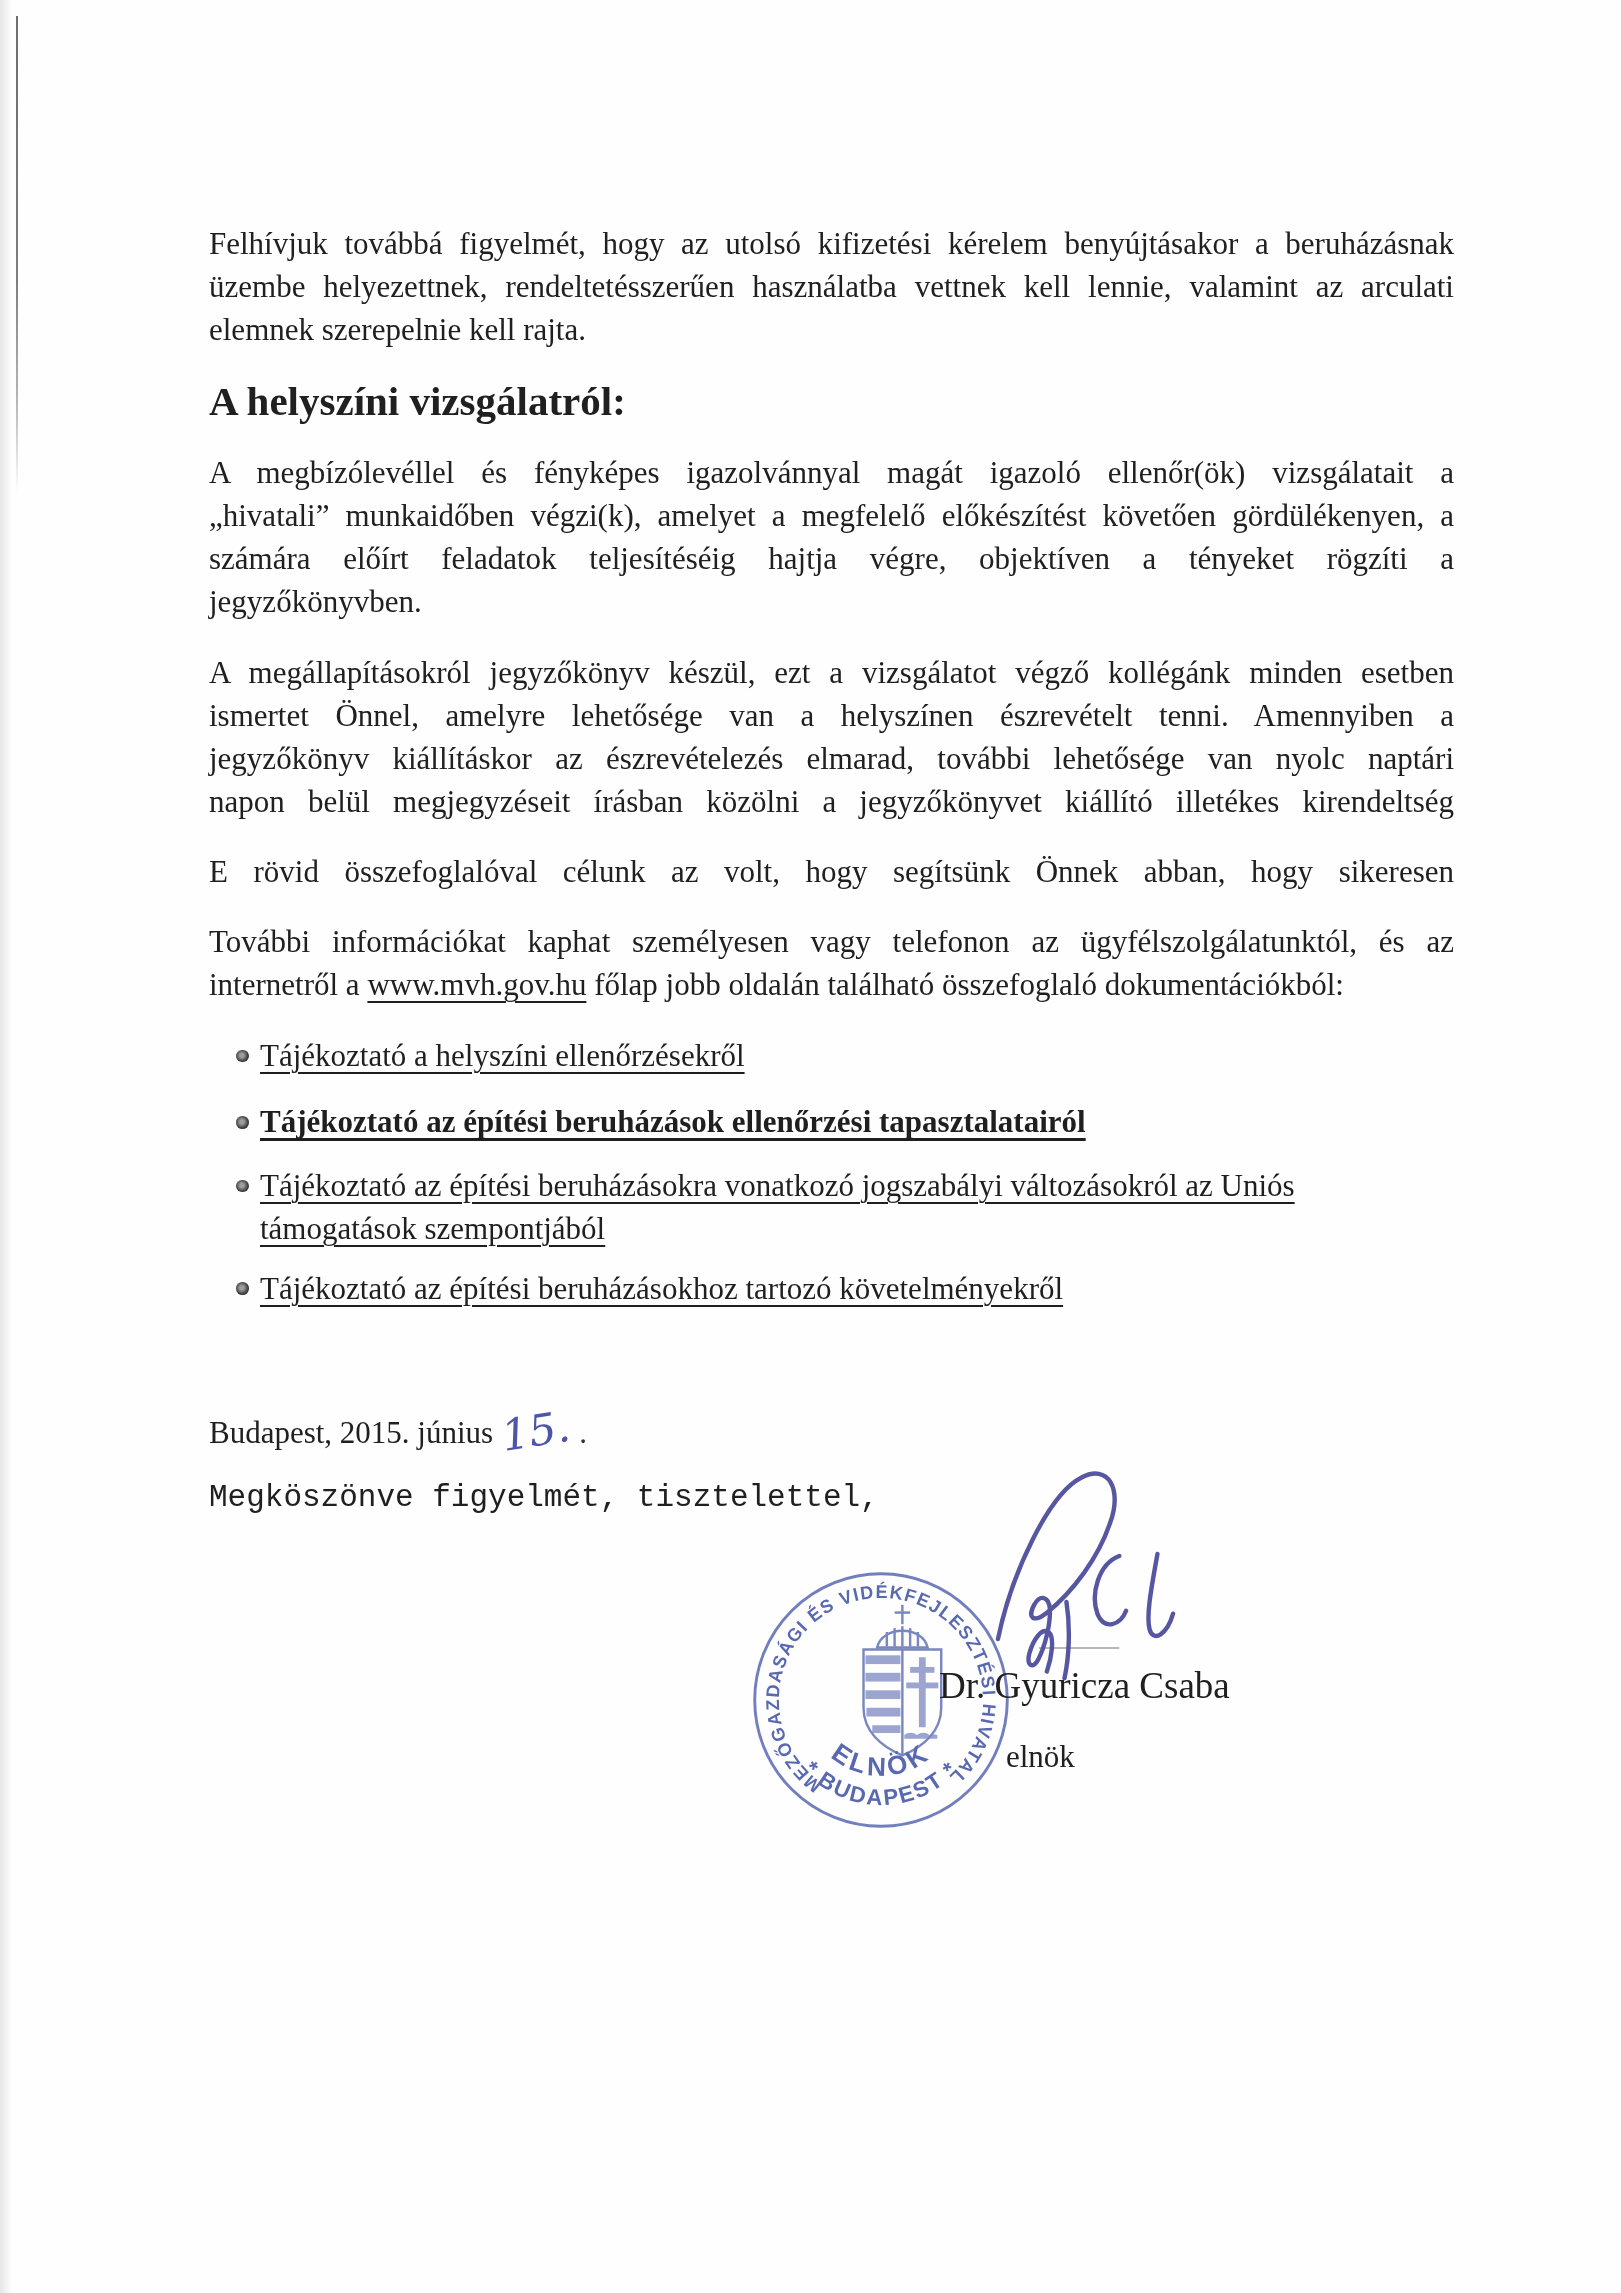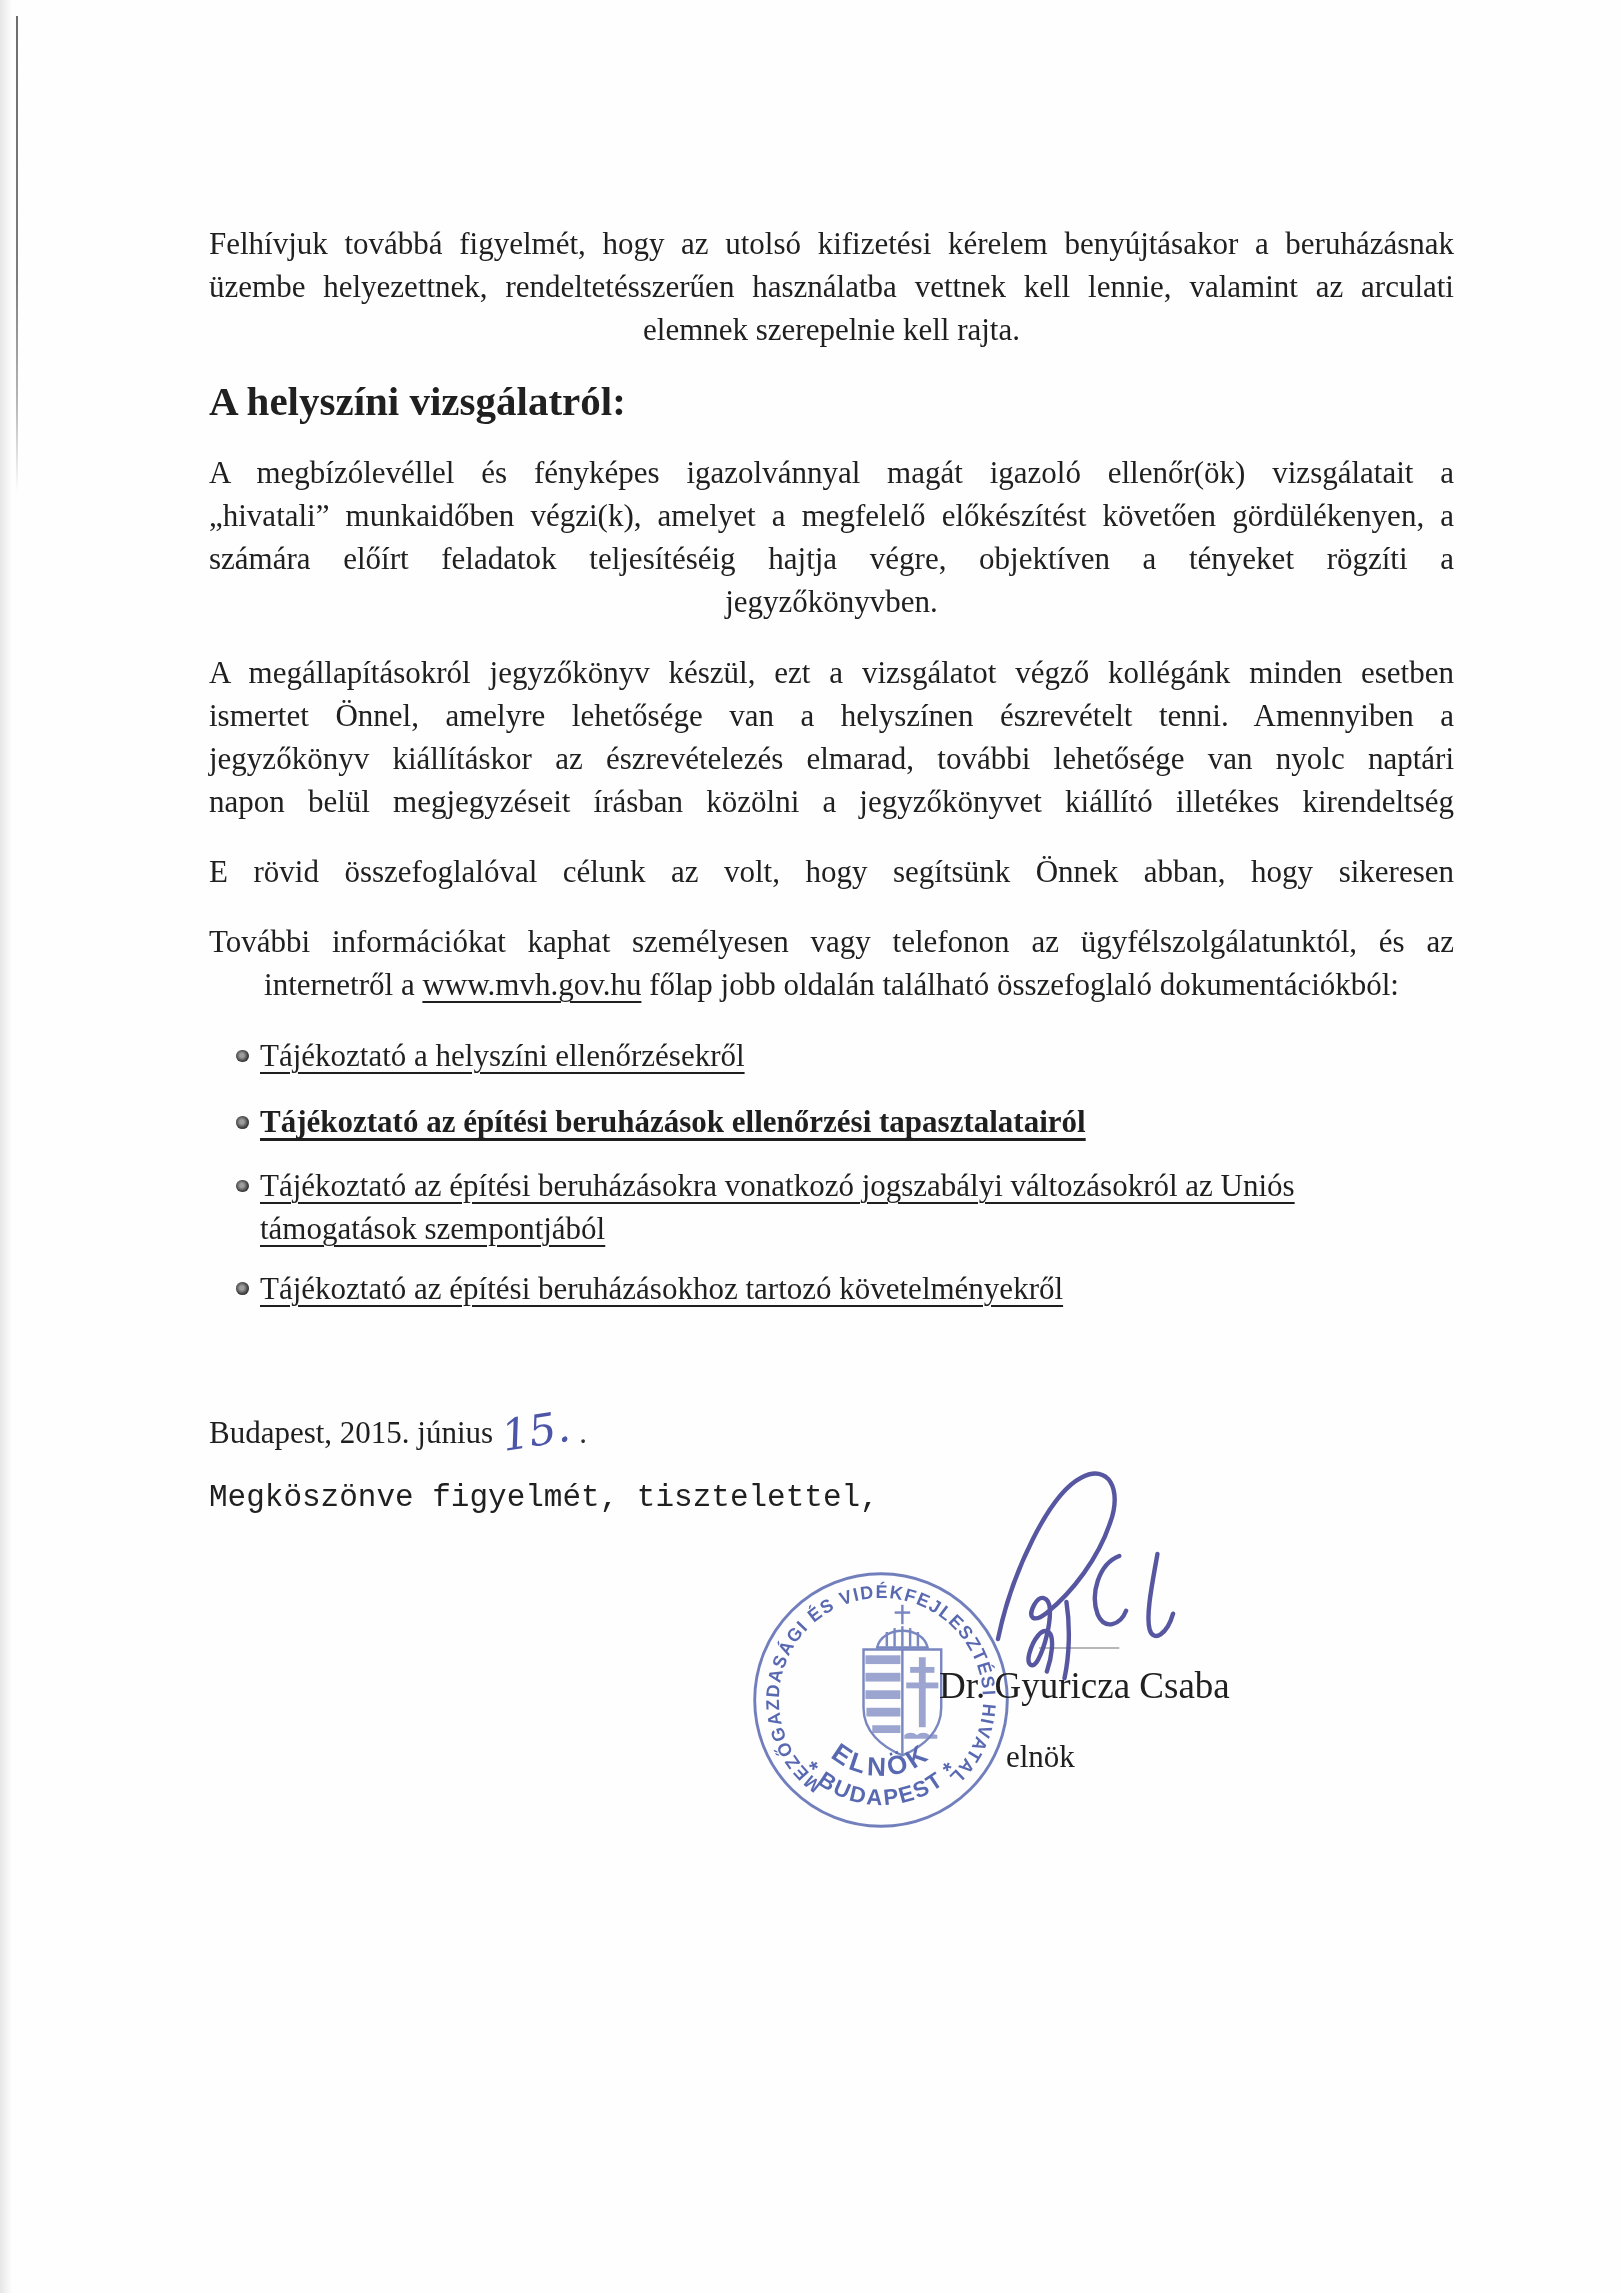--- a/index.html
+++ b/index.html
@@ -22,21 +22,21 @@
     position:absolute; left:15.7px; top:15.7px; width:2px; height:476px;
     background:linear-gradient(to bottom,#6e6e6e,#7d7d7d 55%,#b9b9b9 82%,rgba(201,201,201,0));
   }
 
   .content {
     position:absolute; left:209px; top:186px; width:1245px;
     font-size:31px; line-height:43px;margin-top:36px;
   }
   .para { margin:0; }
   .jl { display:block; text-align:justify; text-align-last:justify; text-justify:inter-word; }
-  .ll { display:block; text-align:center; }
+  .ll { display:block; text-align:left; }
 
   .heading { font-size:41px; line-height:43px; font-weight:700; margin-top:29px; }
   .mt29 { margin-top:28px; } .mt28 { margin-top:27.4px; } .mt27 { margin-top:26.5px; }
 
   .doclink {
     color:#1f1f1f; text-decoration:underline;
     text-underline-offset:5.9px; text-decoration-thickness:2px;
   }
   .bullets { list-style:none; margin-top:28px; }
   .bullets li { position:relative; padding-left:51px; line-height:43px; }

